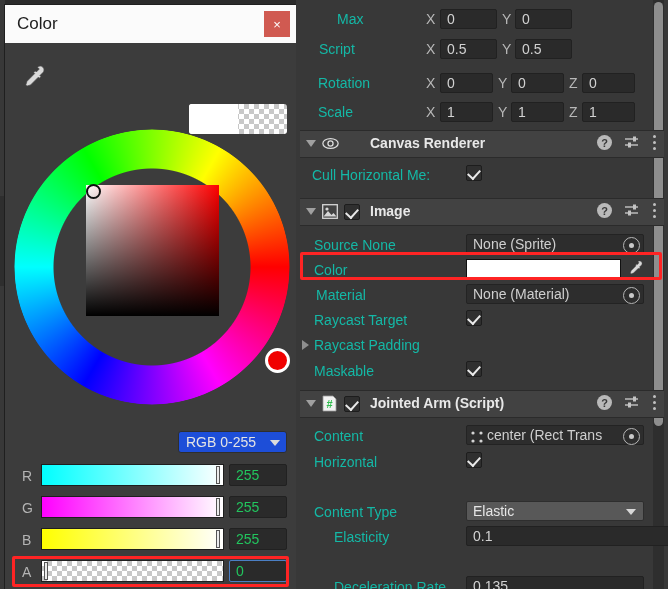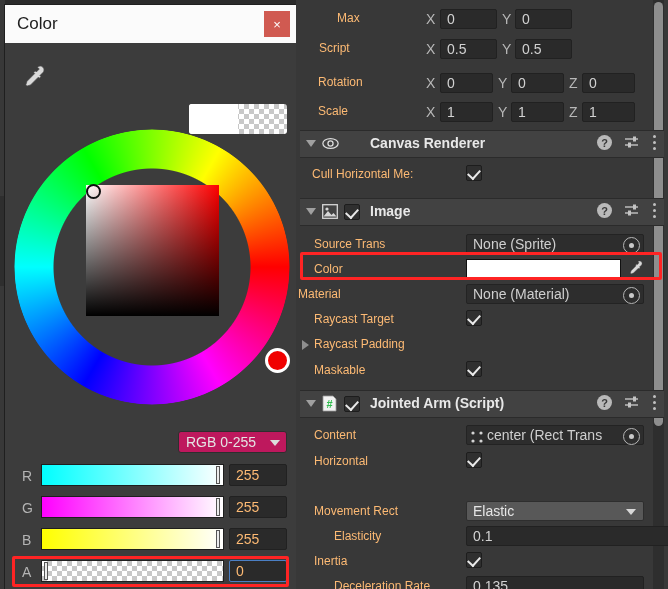--- a/index.html
+++ b/index.html
@@ -45,45 +45,45 @@
     mask:radial-gradient(circle, transparent 0 98px, #000 99px 137px, transparent 138px);
     cursor:pointer;}
   .sv-square{position:absolute;left:72px;top:56px;width:133px;height:131px;background:#ff0000;cursor:pointer;}
   .sv-square .white{position:absolute;inset:0;background:linear-gradient(to right,#ffffff,rgba(255,255,255,0));}
   .sv-square .black{position:absolute;inset:0;background:linear-gradient(to top,#000000,rgba(0,0,0,0));}
   .sv-marker{position:absolute;left:72px;top:55px;width:15px;height:15px;border-radius:50%;
              border:2px solid #101010;box-sizing:border-box;cursor:pointer;}
   .hue-marker{position:absolute;left:251px;top:219px;width:25px;height:25px;border-radius:50%;
               background:#f00000;border:3px solid #ffffff;box-sizing:border-box;cursor:pointer;}
 
-  .mode-dd{position:absolute;left:173px;top:388px;width:109px;height:22px;background:#be185d;
+  .mode-dd{position:absolute;left:173px;top:388px;width:109px;height:22px;background:#1d4ed8;
            border:1px solid #2e2e2e;border-radius:3px;color:#e4e4e4;font-size:14px;
            display:flex;align-items:center;padding-left:7px;box-sizing:border-box;cursor:pointer;}
   .mode-dd .caret{position:absolute;right:6px;top:8px;width:0;height:0;
                   border-left:5px solid transparent;border-right:5px solid transparent;border-top:6px solid #dcdcdc;}
 
   .ch-row{position:absolute;left:0;width:291px;height:27px;}
   .ch-label{position:absolute;left:17px;top:4px;font-size:14px;color:#b4b4b4;}
   .ch-slider{position:absolute;left:36px;top:0;width:183px;height:22px;border:1px solid #1e1e1e;box-sizing:border-box;cursor:pointer;}
   .ch-slider .knob{position:absolute;right:3px;top:1px;width:4px;height:18px;background:#ececec;border:1px solid #555;box-sizing:border-box;}
   .ch-field{position:absolute;left:224px;top:0;width:58px;height:22px;background:#2a2a2a;border:1px solid #212121;
-            border-radius:2px;box-sizing:border-box;color:#fdba74;font-size:14px;display:flex;align-items:center;padding-left:6px;cursor:text;}
+            border-radius:2px;box-sizing:border-box;color:#22c55e;font-size:14px;display:flex;align-items:center;padding-left:6px;cursor:text;}
   .alpha-track{background-image:
       linear-gradient(45deg,#c8c8c8 25%,transparent 25%,transparent 75%,#c8c8c8 75%),
       linear-gradient(45deg,#c8c8c8 25%,transparent 25%,transparent 75%,#c8c8c8 75%);
       background-size:10px 10px;background-position:0 0,5px 5px;background-color:#fff;}
   .alpha-knob{position:absolute;left:2px;top:1px;width:4px;height:18px;background:#ececec;border:1px solid #555;box-sizing:border-box;}
   .a-field-focus{border:1px solid #4b7fc4 !important;background:#2a2a2a;}
 
   .highlight{position:absolute;border:3px solid #ff2424;box-sizing:border-box;pointer-events:none;border-radius:2px;}
 
   
   .inspector{position:absolute;left:296px;top:0;width:372px;height:589px;background:#383838;overflow:hidden;}
   .insp-row{position:absolute;left:0;width:372px;height:30px;}
-  .insp-label{position:absolute;top:6px;font-size:12px;color:#fdba74;white-space:nowrap;}
+  .insp-label{position:absolute;top:6px;font-size:14px;color:#14b8a6;white-space:nowrap;}
   .num-field{position:absolute;height:20px;background:#2a2a2a;border:1px solid #212121;border-radius:2px;
              box-sizing:border-box;color:#d2d2d2;font-size:14px;display:flex;align-items:center;padding-left:6px;cursor:text;}
   .axis{position:absolute;top:6px;font-size:14px;color:#b8b8b8;}
 
   .comp-header{position:absolute;left:4px;width:364px;height:26px;background:#424242;border-top:1px solid #2b2b2b;
                border-bottom:1px solid #2b2b2b;}
   .comp-header .foldout{position:absolute;left:6px;top:9px;width:0;height:0;
         border-left:5px solid transparent;border-right:5px solid transparent;border-top:7px solid #a0a0a0;}
   .comp-header .ctitle{position:absolute;top:4px;font-size:14px;font-weight:bold;color:#e8e8e8;}
   .hdr-icons{position:absolute;right:8px;top:4px;display:flex;gap:12px;align-items:center;}
@@ -298,41 +298,41 @@
         </div>
         <div class="ico-kebab">
             <i></i>
             <i></i>
             <i></i>
           </div>
       </div>
     </div>
 
     <div class="insp-row" style="top:231px">
-      <div class="insp-label" style="left:18px">Source Trans</div>
+      <div class="insp-label" style="left:18px">Source None</div>
       <div class="obj-field" style="left:170px;top:3px;width:178px">
         <span>None (Sprite)</span>
         <span class="picker-dot">
             <i></i>
           </span>
       </div>
     </div>
 
     <div class="insp-row" style="top:256px">
       <div class="insp-label" style="left:18px">Color</div>
       <div class="color-field" style="left:170px;top:3px;width:155px"></div>
       <div class="eyedrop-sm" style="left:330px;top:3px">
         <svg width="18" height="18" viewBox="0 0 28 28">
           <path d="M18.5 4.2c1.6-1.6 4-1.6 5.4 0 1.5 1.5 1.5 3.9 0 5.4l-3 3 1 1-1.6 1.6-1-1-7.7 7.7-3.6 1.2-1.2-1.2 1.2-3.6 7.7-7.7-1-1L16.3 8l1 1 3-3z" fill="#d9d9d9" stroke="#4a4a4a" stroke-width="0.7"></path>
         </svg>
       </div>
     </div>
 
     <div class="insp-row" style="top:281px">
-      <div class="insp-label" style="left:2px">Material</div>
+      <div class="insp-label" style="left:20px">Material</div>
       <div class="obj-field" style="left:170px;top:3px;width:178px">
         <span>None (Material)</span>
         <span class="picker-dot">
             <i></i>
           </span>
       </div>
     </div>
 
     <div class="insp-row" style="top:306px">
       <div class="insp-label" style="left:18px">Raycast Target</div>
@@ -395,36 +395,32 @@
         </span>
         <span>center (Rect Trans</span>
         <span class="picker-dot">
             <i></i>
           </span>
       </div>
     </div>
 
 
     <div class="insp-row" style="top:498px">
-      <div class="insp-label" style="left:18px">Movement Rect</div>
+      <div class="insp-label" style="left:18px">Content Type</div>
       <div class="dropdown" style="left:170px;top:3px;width:178px">
         <span>Elastic</span>
         <span class="dcaret"></span>
       </div>
     </div>
 
     <div class="insp-row" style="top:523px">
       <div class="insp-label" style="left:38px">Elasticity</div>
       <div class="num-field" style="left:170px;top:3px;width:214px">0.1</div>
     </div>
 
-    <div class="insp-row" style="top:548px">
-      <div class="insp-label" style="left:18px">Inertia</div>
-      <div class="chk on" style="left:170px;top:4px"></div>
-    </div>
 
     <div class="insp-row" style="top:573px">
       <div class="insp-label" style="left:38px">Deceleration Rate</div>
       <div class="num-field" style="left:170px;top:3px;width:178px">0.135</div>
     </div>
 
     <div class="highlight" style="left:4px;top:252px;width:362px;height:28px;"></div>
   </div>
 
 </div>

